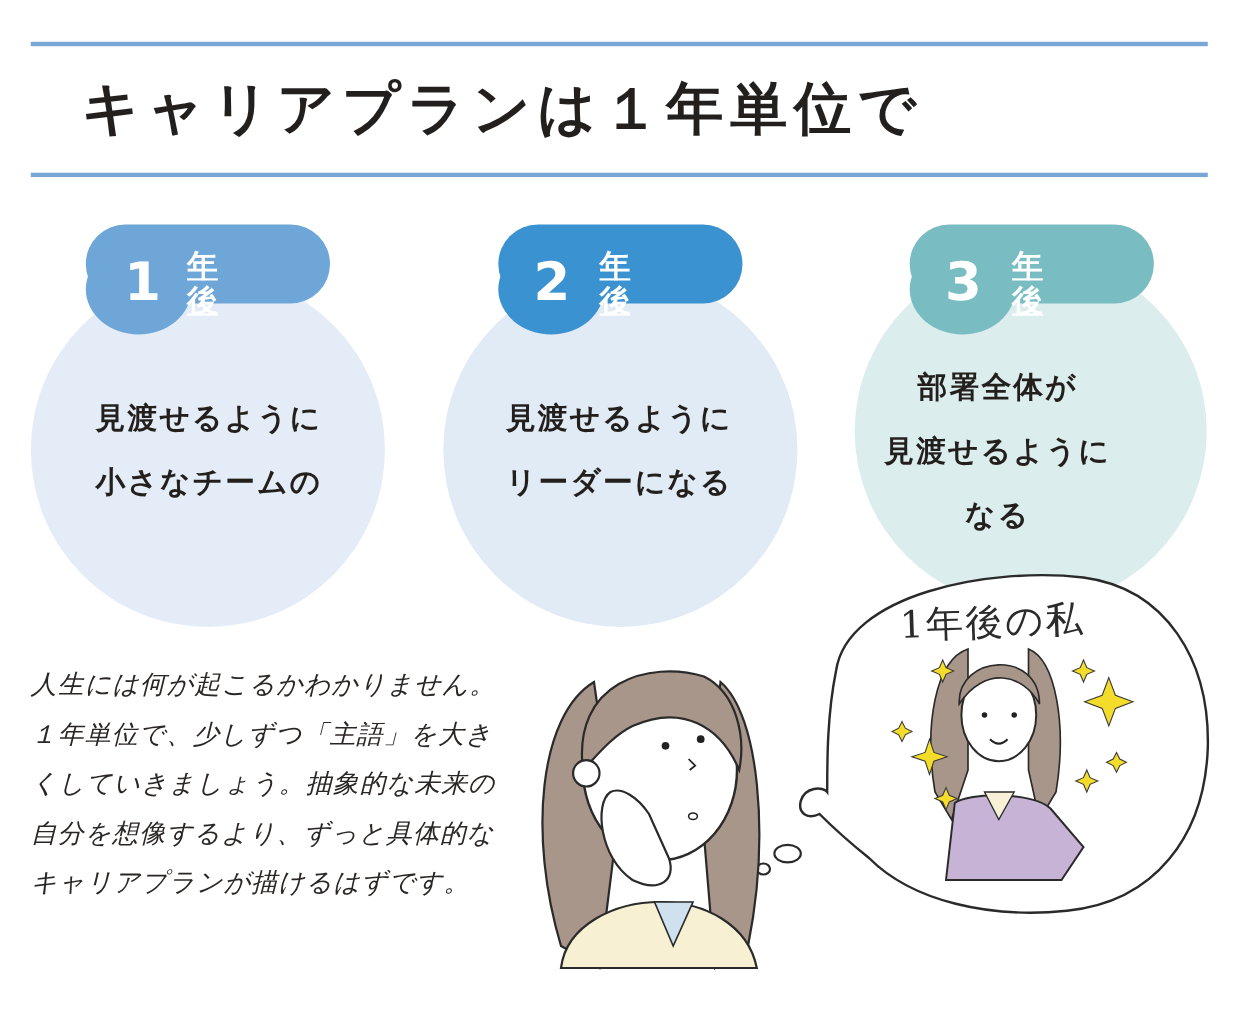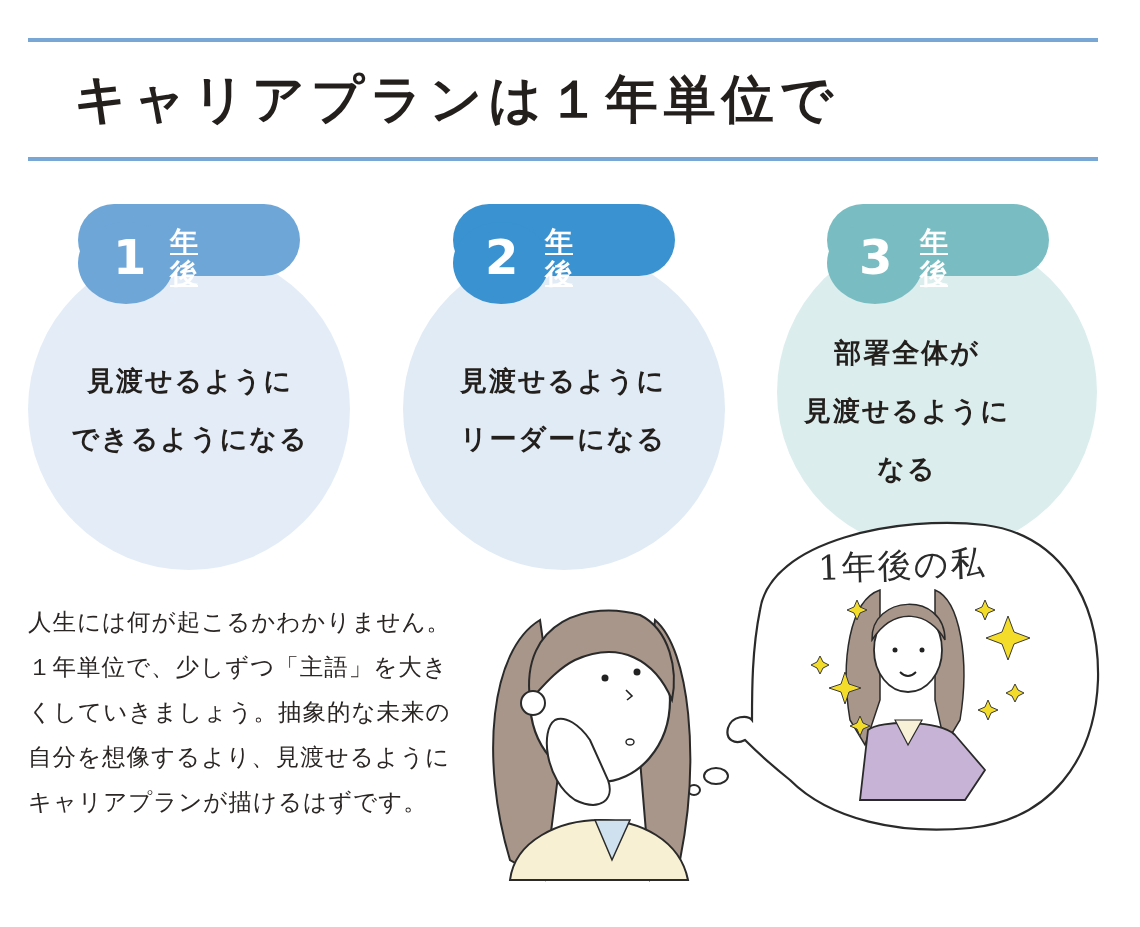--- a/index.html
+++ b/index.html
@@ -14,21 +14,21 @@
   .circle { position:absolute; border-radius:50%; }
   .circle-text { position:absolute; text-align:center; font-size:27px; font-weight:bold;
                  line-height:58px; letter-spacing:2px; color:#231f1c; }
   .badge { position:absolute; }
   .badge-pill { position:absolute; border-radius:36px; }
   .badge-bump { position:absolute; border-radius:50%; }
   .badge-num { position:absolute; color:#fff; font-size:48px; font-weight:bold; line-height:50px; }
   .badge-unit { position:absolute; color:#fff; font-size:28px; font-weight:bold; line-height:32px;text-decoration:underline; }
   .body-text { position:absolute; left:28px; top:600px; width:460px; font-size:23.5px;
                line-height:45px; letter-spacing:1px; color:#2a2624; }
-  .body-text div { white-space:nowrap; }
+  .body-text div { white-space:nowrap;font-style:italic; }
   .illus { position:absolute; left:480px; top:520px; width:640px; height:380px; }
   .bubble-label { position:absolute; left:818px; top:543px; font-family:"DejaVu Serif", serif;
                   font-size:34px; color:#2b2b2b; letter-spacing:2px; transform:rotate(-2deg); }
 </style>
 </head>
 <body>
 
 <div class="rule top"></div>
 <h1 class="title" style="margin:0;">キャリアプランは１年単位で</h1>
 <div class="rule bottom"></div>
@@ -36,21 +36,21 @@
 <div class="step">
   <div class="circle" style="left:28px; top:248px; width:322px; height:322px; background:#e4edf7;"></div>
   <div class="badge">
     <div class="badge-pill" style="left:78px; top:204px; width:222px; height:72px; background:#6ea6d8;"></div>
     <div class="badge-bump" style="left:78px; top:222px; width:96px; height:82px; background:#6ea6d8;"></div>
     <div class="badge-num" style="left:113px; top:232px;">1</div>
     <div class="badge-unit" style="left:170px; top:226px;">年後</div>
   </div>
   <div class="circle-text" style="left:40px; top:352px; width:300px;">
     <div>見渡せるように</div>
-    <div>できるようになる</div>
+    <div>小さなチームの</div>
   </div>
 </div>
 
 <div class="step">
   <div class="circle" style="left:403px; top:248px; width:322px; height:322px; background:#e1ebf5;"></div>
   <div class="badge">
     <div class="badge-pill" style="left:453px; top:204px; width:222px; height:72px; background:#3a92d0;"></div>
     <div class="badge-bump" style="left:453px; top:222px; width:96px; height:82px; background:#3a92d0;"></div>
     <div class="badge-num" style="left:485px; top:232px;">2</div>
     <div class="badge-unit" style="left:545px; top:226px;">年後</div>
@@ -73,21 +73,21 @@
     <div>部署全体が</div>
     <div>見渡せるように</div>
     <div>なる</div>
   </div>
 </div>
 
 <div class="body-text">
   <div>人生には何が起こるかわかりません。</div>
   <div>１年単位で、少しずつ「主語」を大き</div>
   <div>くしていきましょう。抽象的な未来の</div>
-  <div>自分を想像するより、見渡せるように</div>
+  <div>自分を想像するより、ずっと具体的な</div>
   <div>キャリアプランが描けるはずです。</div>
 </div>
 
 <svg class="illus" viewBox="480 520 640 380" xmlns="http://www.w3.org/2000/svg">
 
   <g>
     <path d="M760 610 C 770 540, 900 515, 985 525 C 1060 535, 1100 600, 1098 680 C 1095 760, 1050 820, 970 828 C 900 835, 830 820, 790 780 C 765 760, 750 745, 745 740 C 735 745, 725 740, 728 728 C 732 715, 748 715, 752 720 C 752 690, 752 650, 760 610 Z" fill="#ffffff" stroke="#2a2a2a" stroke-width="2.2"></path>
     <ellipse cx="716" cy="776" rx="12" ry="8" fill="#fff" stroke="#2a2a2a" stroke-width="2"></ellipse>
     <ellipse cx="694" cy="790" rx="6" ry="5" fill="#fff" stroke="#2a2a2a" stroke-width="2"></ellipse>
   </g>

